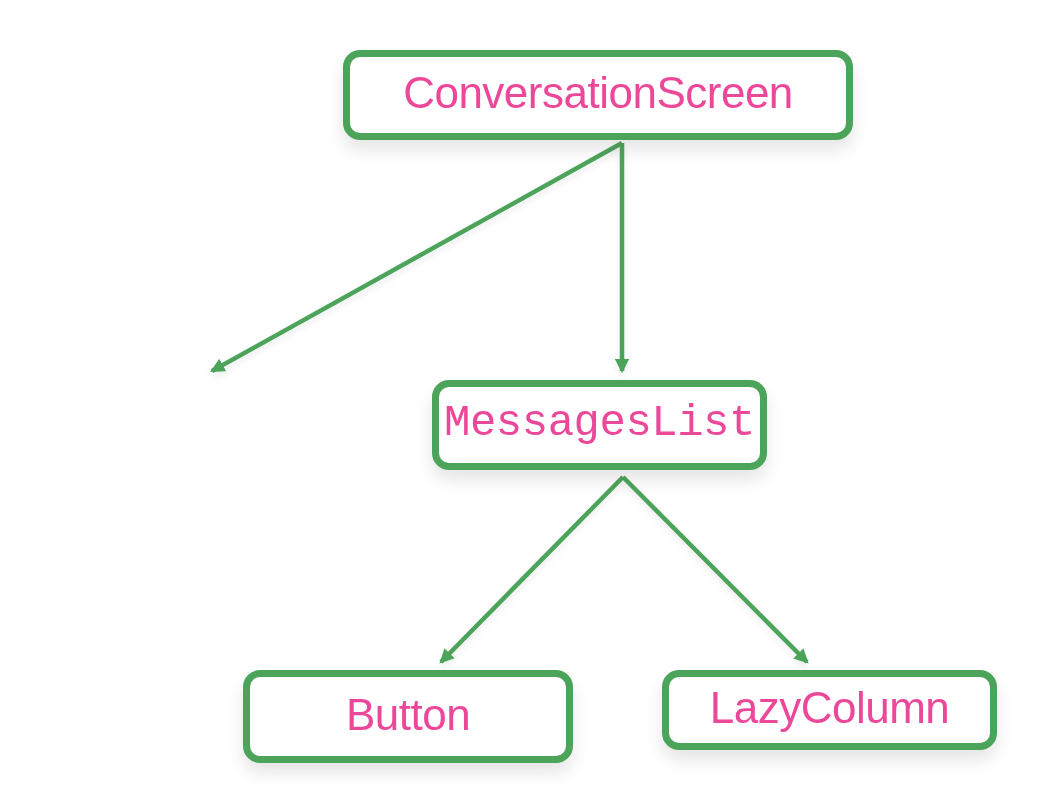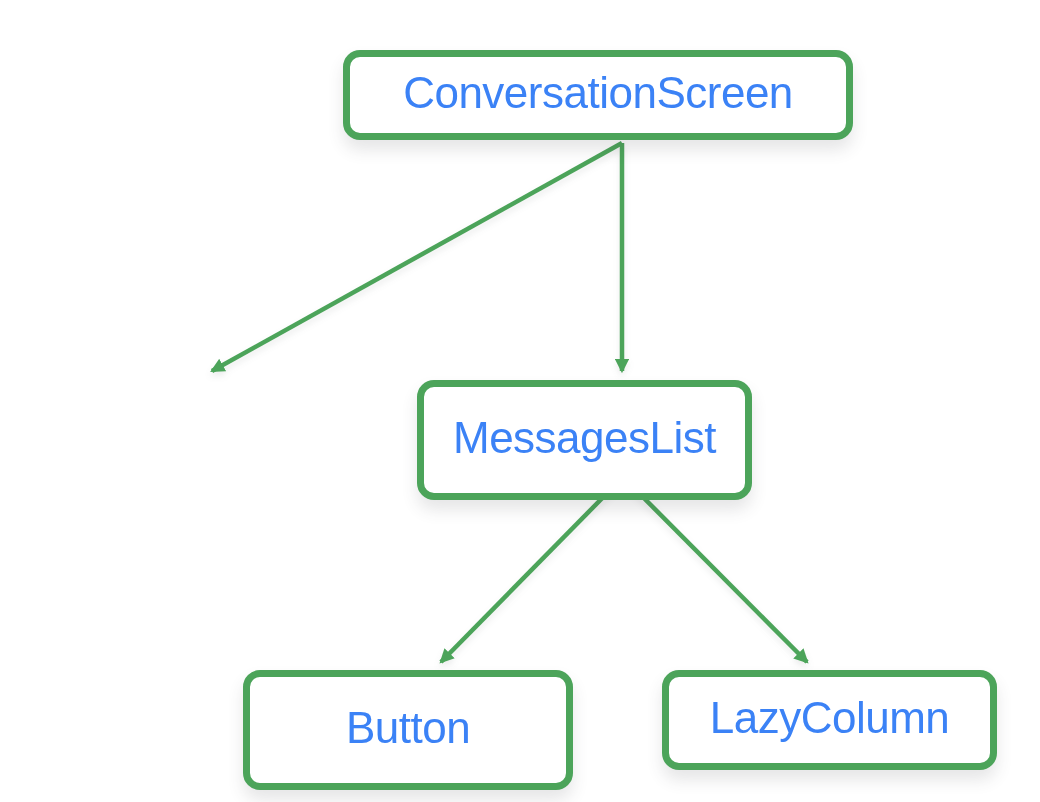--- a/index.html
+++ b/index.html
@@ -34,30 +34,30 @@
     border: 7px solid #4CA45A;
     border-radius: 17px;
     display: flex;
     align-items: center;
     justify-content: center;
     box-shadow: 0 10px 16px rgba(60,64,67,0.13);
   }
   .node-label {
     font-size: 44px;
     line-height: 1;
-    color: #3b82f6;
+    color: #ec4899;
     letter-spacing: -0.5px;
     white-space: nowrap;
     padding-bottom: 4px;
   }
   #node-conversation-screen { left: 343px; top: 50px;  width: 510px; height: 90px; }
   #node-user-input          { left: 55px;  top: 382px; width: 330px; height: 92px; }
-  #node-messages-list       { left: 417px; top: 380px; width: 335px; height: 120px; }
-  #node-button              { left: 243px; top: 670px; width: 330px; height: 120px; }
-  #node-lazy-column         { left: 662px; top: 670px; width: 335px; height: 100px; }
+  #node-messages-list       { left: 432px; top: 380px; width: 335px; height: 90px; font-family: Liberation Mono, monospace; }
+  #node-button              { left: 243px; top: 670px; width: 330px; height: 93px; }
+  #node-lazy-column         { left: 662px; top: 670px; width: 335px; height: 80px; }
 </style>
 </head>
 <body>
 
 <div class="canvas">
 
   <svg class="edges-svg" viewBox="0 0 1040 802" xmlns="http://www.w3.org/2000/svg" aria-hidden="true">
     <defs>
       <marker id="arrowhead" viewBox="0 0 10 10" refX="8.5" refY="5" markerWidth="3.2" markerHeight="3.2" orient="auto-start-reverse">
         <path d="M 0 0 L 10 5 L 0 10 z" fill="#4CA45A"></path>

